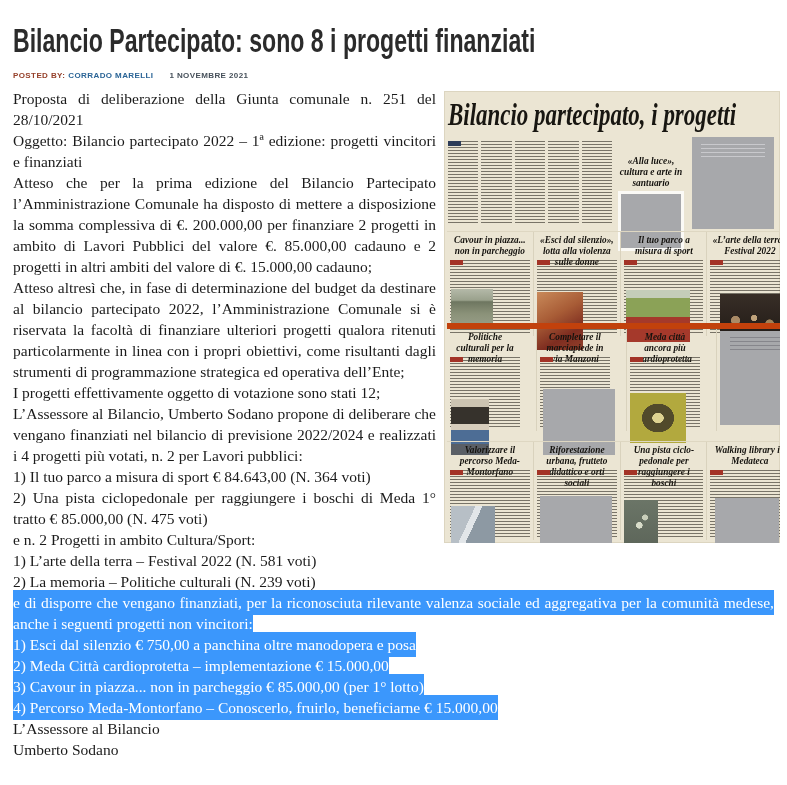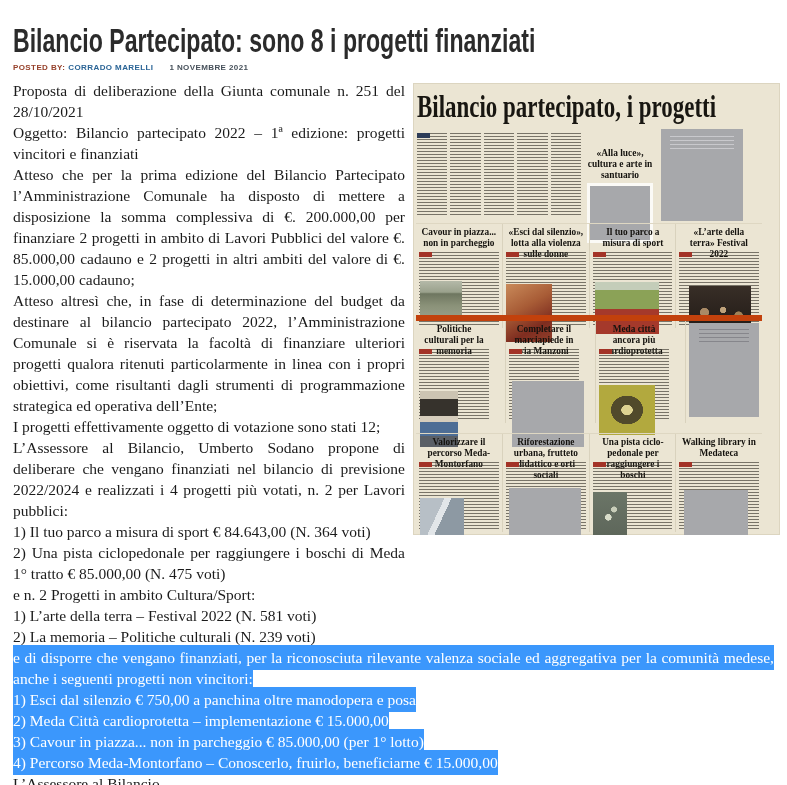--- a/index.html
+++ b/index.html
@@ -8,46 +8,47 @@
 
   
   .title {
     margin:24px 0 0 0;
     font-family:"Liberation Sans", sans-serif;
     font-weight:700; font-size:33px; line-height:34px;
     color:#2b2b2b; white-space:nowrap;
     transform:scaleX(0.70); transform-origin:left center;
   }
   .meta {
-    margin-top:5px;
+    margin-top:13px;
     font-family:"Liberation Sans", sans-serif;
     font-size:8px; font-weight:700; letter-spacing:0.4px;
   }
   .meta .by   { color:#96402a; }
   .meta .author { color:#2a6496; margin-left:3px; cursor:pointer; }
   .meta .date { color:#46505a; margin-left:16px; font-weight:600; }
 
   
   .body {
     margin-top:8px;
     font-size:15.5px; line-height:21px; color:#1b1b1b;
     text-align:justify;
   }
   .body p { margin:0; }
   .hl { background:#3b97fc; color:#ffffff; padding:4px 0; }
   .bold { font-weight:400; }
 
   
   .newspaper {
-    float:right; width:367px; height:452px;
+    float:right; width:336px; height:452px;
     margin:3px -6px 36px 8px;
     position:relative; overflow:hidden;
     background:#ebe5d3;
     box-shadow:0 0 0 1px #dcd5c0 inset;
     text-align:left;
+    font-style:italic;
   }
   .np-masthead {
     position:absolute; top:8px; left:4px;
     font-family:"Liberation Serif", serif; font-weight:700;
     font-size:31px; line-height:32px; color:#181611; white-space:nowrap;
     transform:scaleX(0.74); transform-origin:left center;
   }
   .ftext { background-image:repeating-linear-gradient(to bottom, rgba(50,46,38,0.62) 0 1px, rgba(0,0,0,0) 1px, rgba(0,0,0,0) 3px); }
   .np-topcols { position:absolute; left:4px; top:50px; width:164px; height:84px; display:flex; gap:3px; }
   .np-topcols .col { flex:1 1 0; position:relative; }

